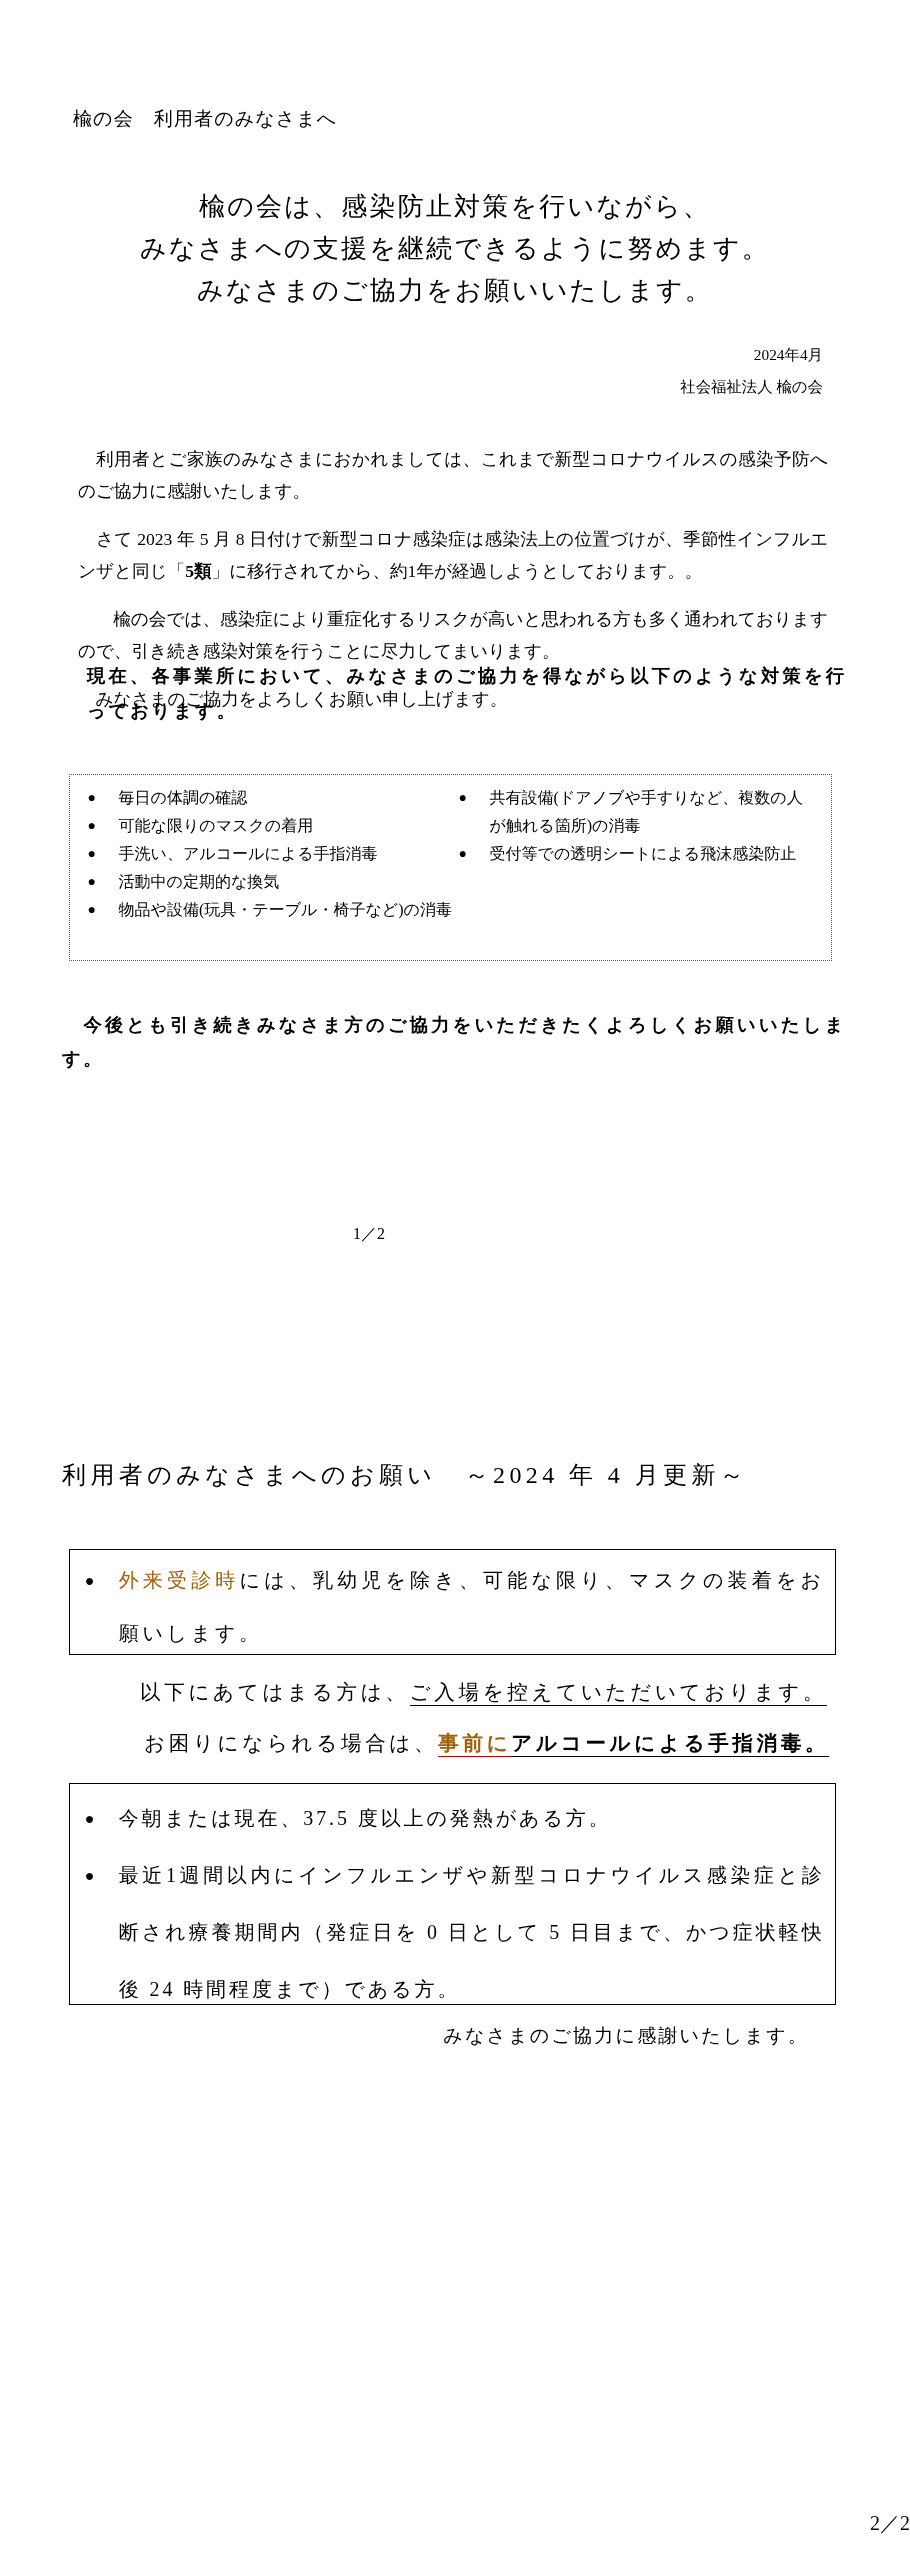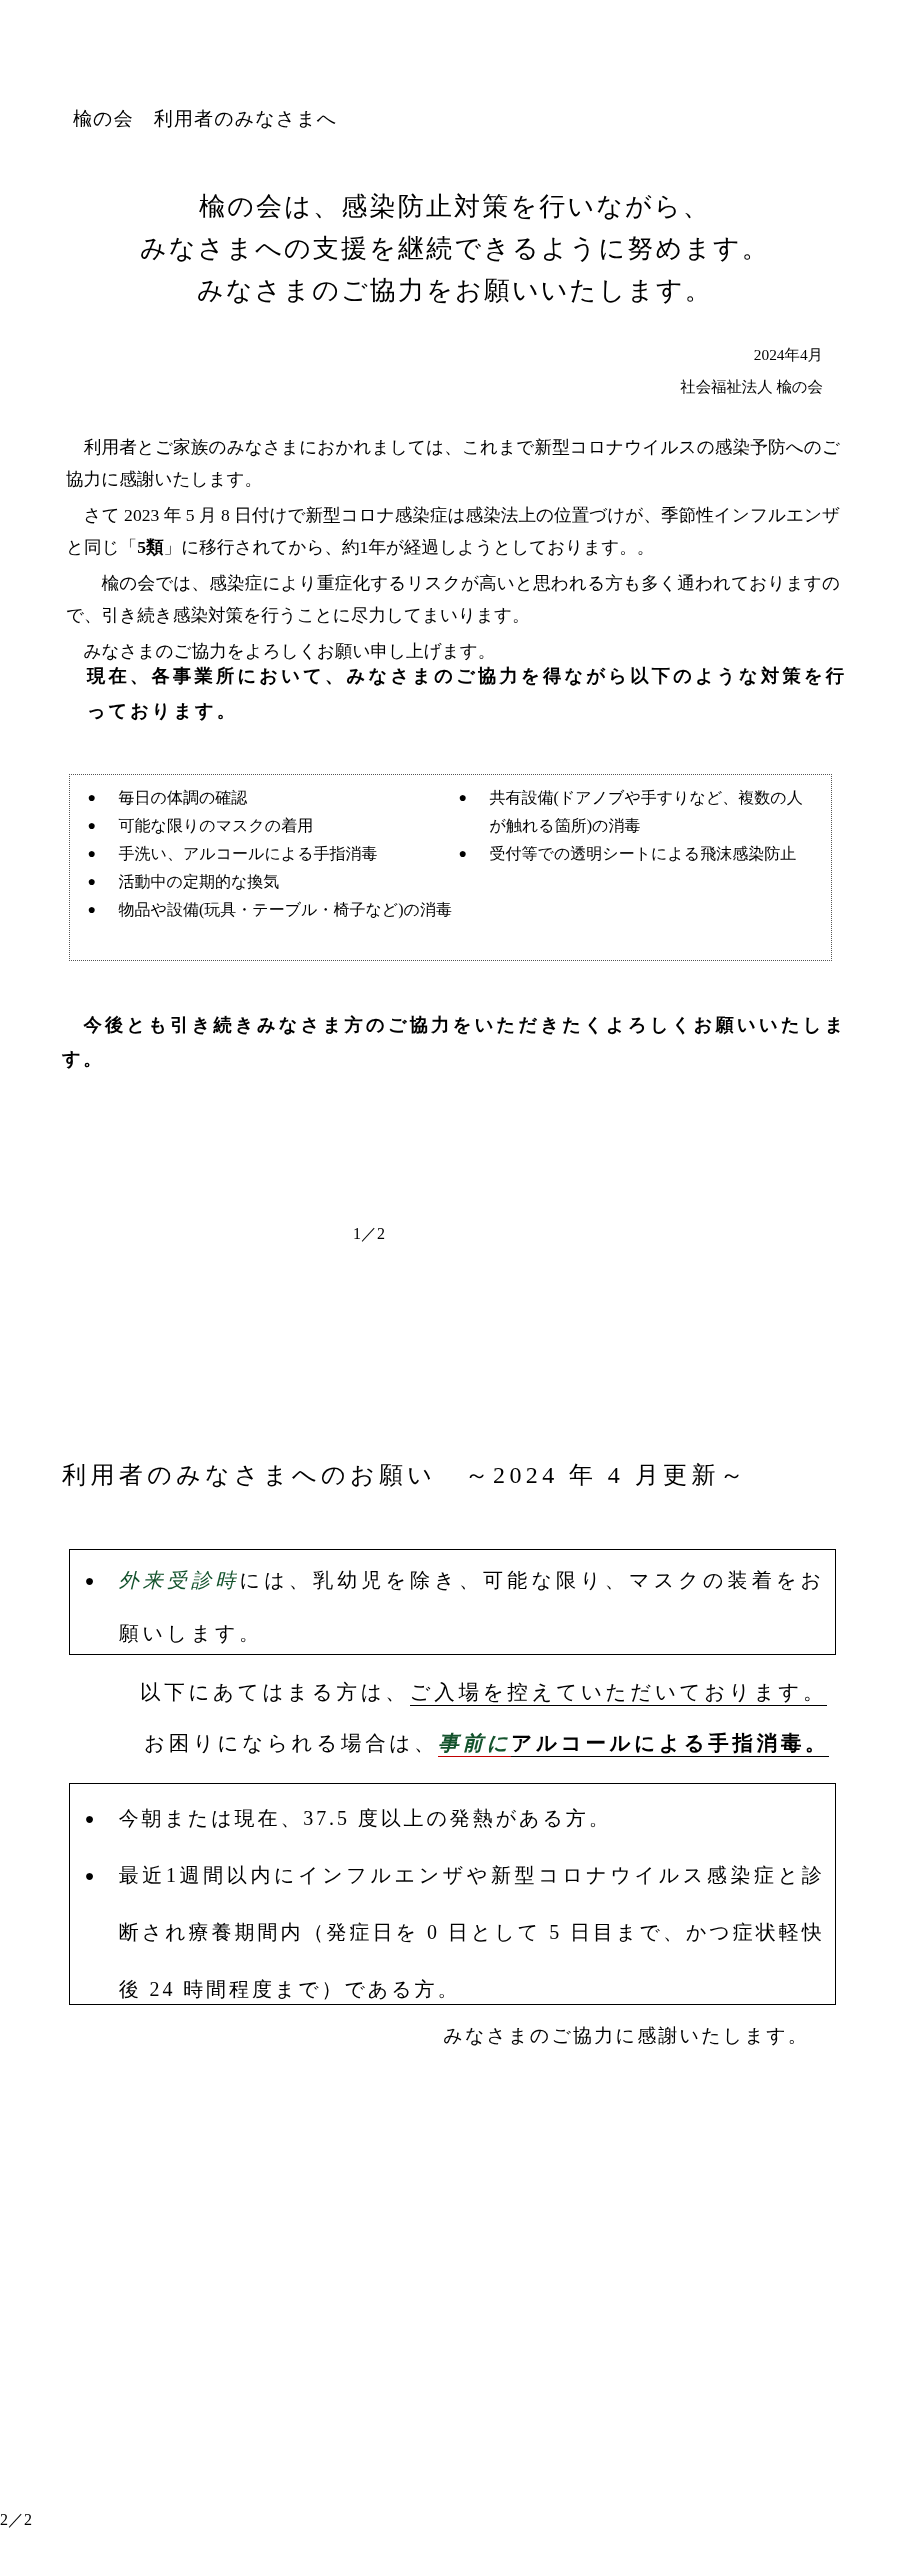--- a/index.html
+++ b/index.html
@@ -11,21 +11,21 @@
     color:#000000;
     font-family:"Liberation Serif","DejaVu Serif",serif;
     overflow:hidden;
   }
   .abs{position:absolute;}
   
   .doc-header{left:73px;top:106px;font-size:19px;letter-spacing:1.1px;}
   .doc-title{left:0;top:186px;width:910px;text-align:center;font-size:26px;line-height:42px;letter-spacing:2.2px;}
   .date-block{right:87px;top:339px;text-align:right;font-size:15.4px;line-height:32px;}
   .body-text{left:62px;top:427px;width:782px;font-size:17.6px;line-height:32px;text-align:justify;}
-  .body-text p{margin:4px;}
+  .body-text p{margin:16px;}
   .bold{font-weight:bold;}
   .measures-intro{left:87px;top:659px;width:760px;font-size:18.3px;line-height:35px;font-weight:bold;letter-spacing:2.9px;text-align:justify;}
   .measures-box{
     left:69px;top:774px;width:763px;height:187px;
     border:1.5px dotted #555;box-sizing:border-box;
     padding:8.8px 16px 0 17.6px;display:flex;font-size:16px;
   }
   .measures-col-left{width:371px;}
   .measures-col-right{flex:1;}
   .m-item{display:flex;line-height:28px;}
@@ -37,33 +37,33 @@
   .p2-title{left:62px;top:1459px;font-size:24px;letter-spacing:4.4px;white-space:nowrap;}
   .p2-box1{
     left:69px;top:1549px;width:767px;height:106px;
     border:1.5px solid #000;box-sizing:border-box;
     padding:4.4px 10.3px 0 14.7px;font-size:20px;letter-spacing:3.7px;
   }
   .b-item{display:flex;}
   .b-bullet{width:34px;flex:0 0 34px;font-size:16px;}
   .b-text{flex:1;text-align:justify;}
   .p2-box1 .b-item{line-height:53px;}
-  .red{color:#14532d;font-style:italic;}
+  .red{color:#a16207;}
   .u-black{border-bottom:1.5px solid #000;padding-bottom:2.2px;}
   .u-red{border-bottom:1.5px solid #c00000;padding-bottom:2.2px;}
   .note1{left:140px;top:1678px;font-size:20.5px;letter-spacing:3.7px;white-space:nowrap;}
   .note2{left:144px;top:1729px;font-size:20.5px;letter-spacing:3.7px;white-space:nowrap;}
   .p2-box2{
     left:69px;top:1783px;width:767px;height:222px;
     border:1.5px solid #000;box-sizing:border-box;
     padding:5.9px 10.3px 0 14.7px;font-size:20px;letter-spacing:2.9px;
   }
   .p2-box2 .b-item{line-height:57px;}
   .thanks{right:101px;top:2023px;font-size:19px;letter-spacing:2.2px;}
-  .pagenum2{left:0;top:2510px;width:910px;text-align:left;font-size:16px;}
+  .pagenum2{left:0;top:2510px;width:910px;text-align:right;font-size:20px;}
 </style>
 </head>
 <body>
 
 <div class="page-wrap">
 
   <div class="abs doc-header">楡の会　利用者のみなさまへ</div>
 
   <div class="abs doc-title">
     <div>楡の会は、感染防止対策を行いながら、</div>

